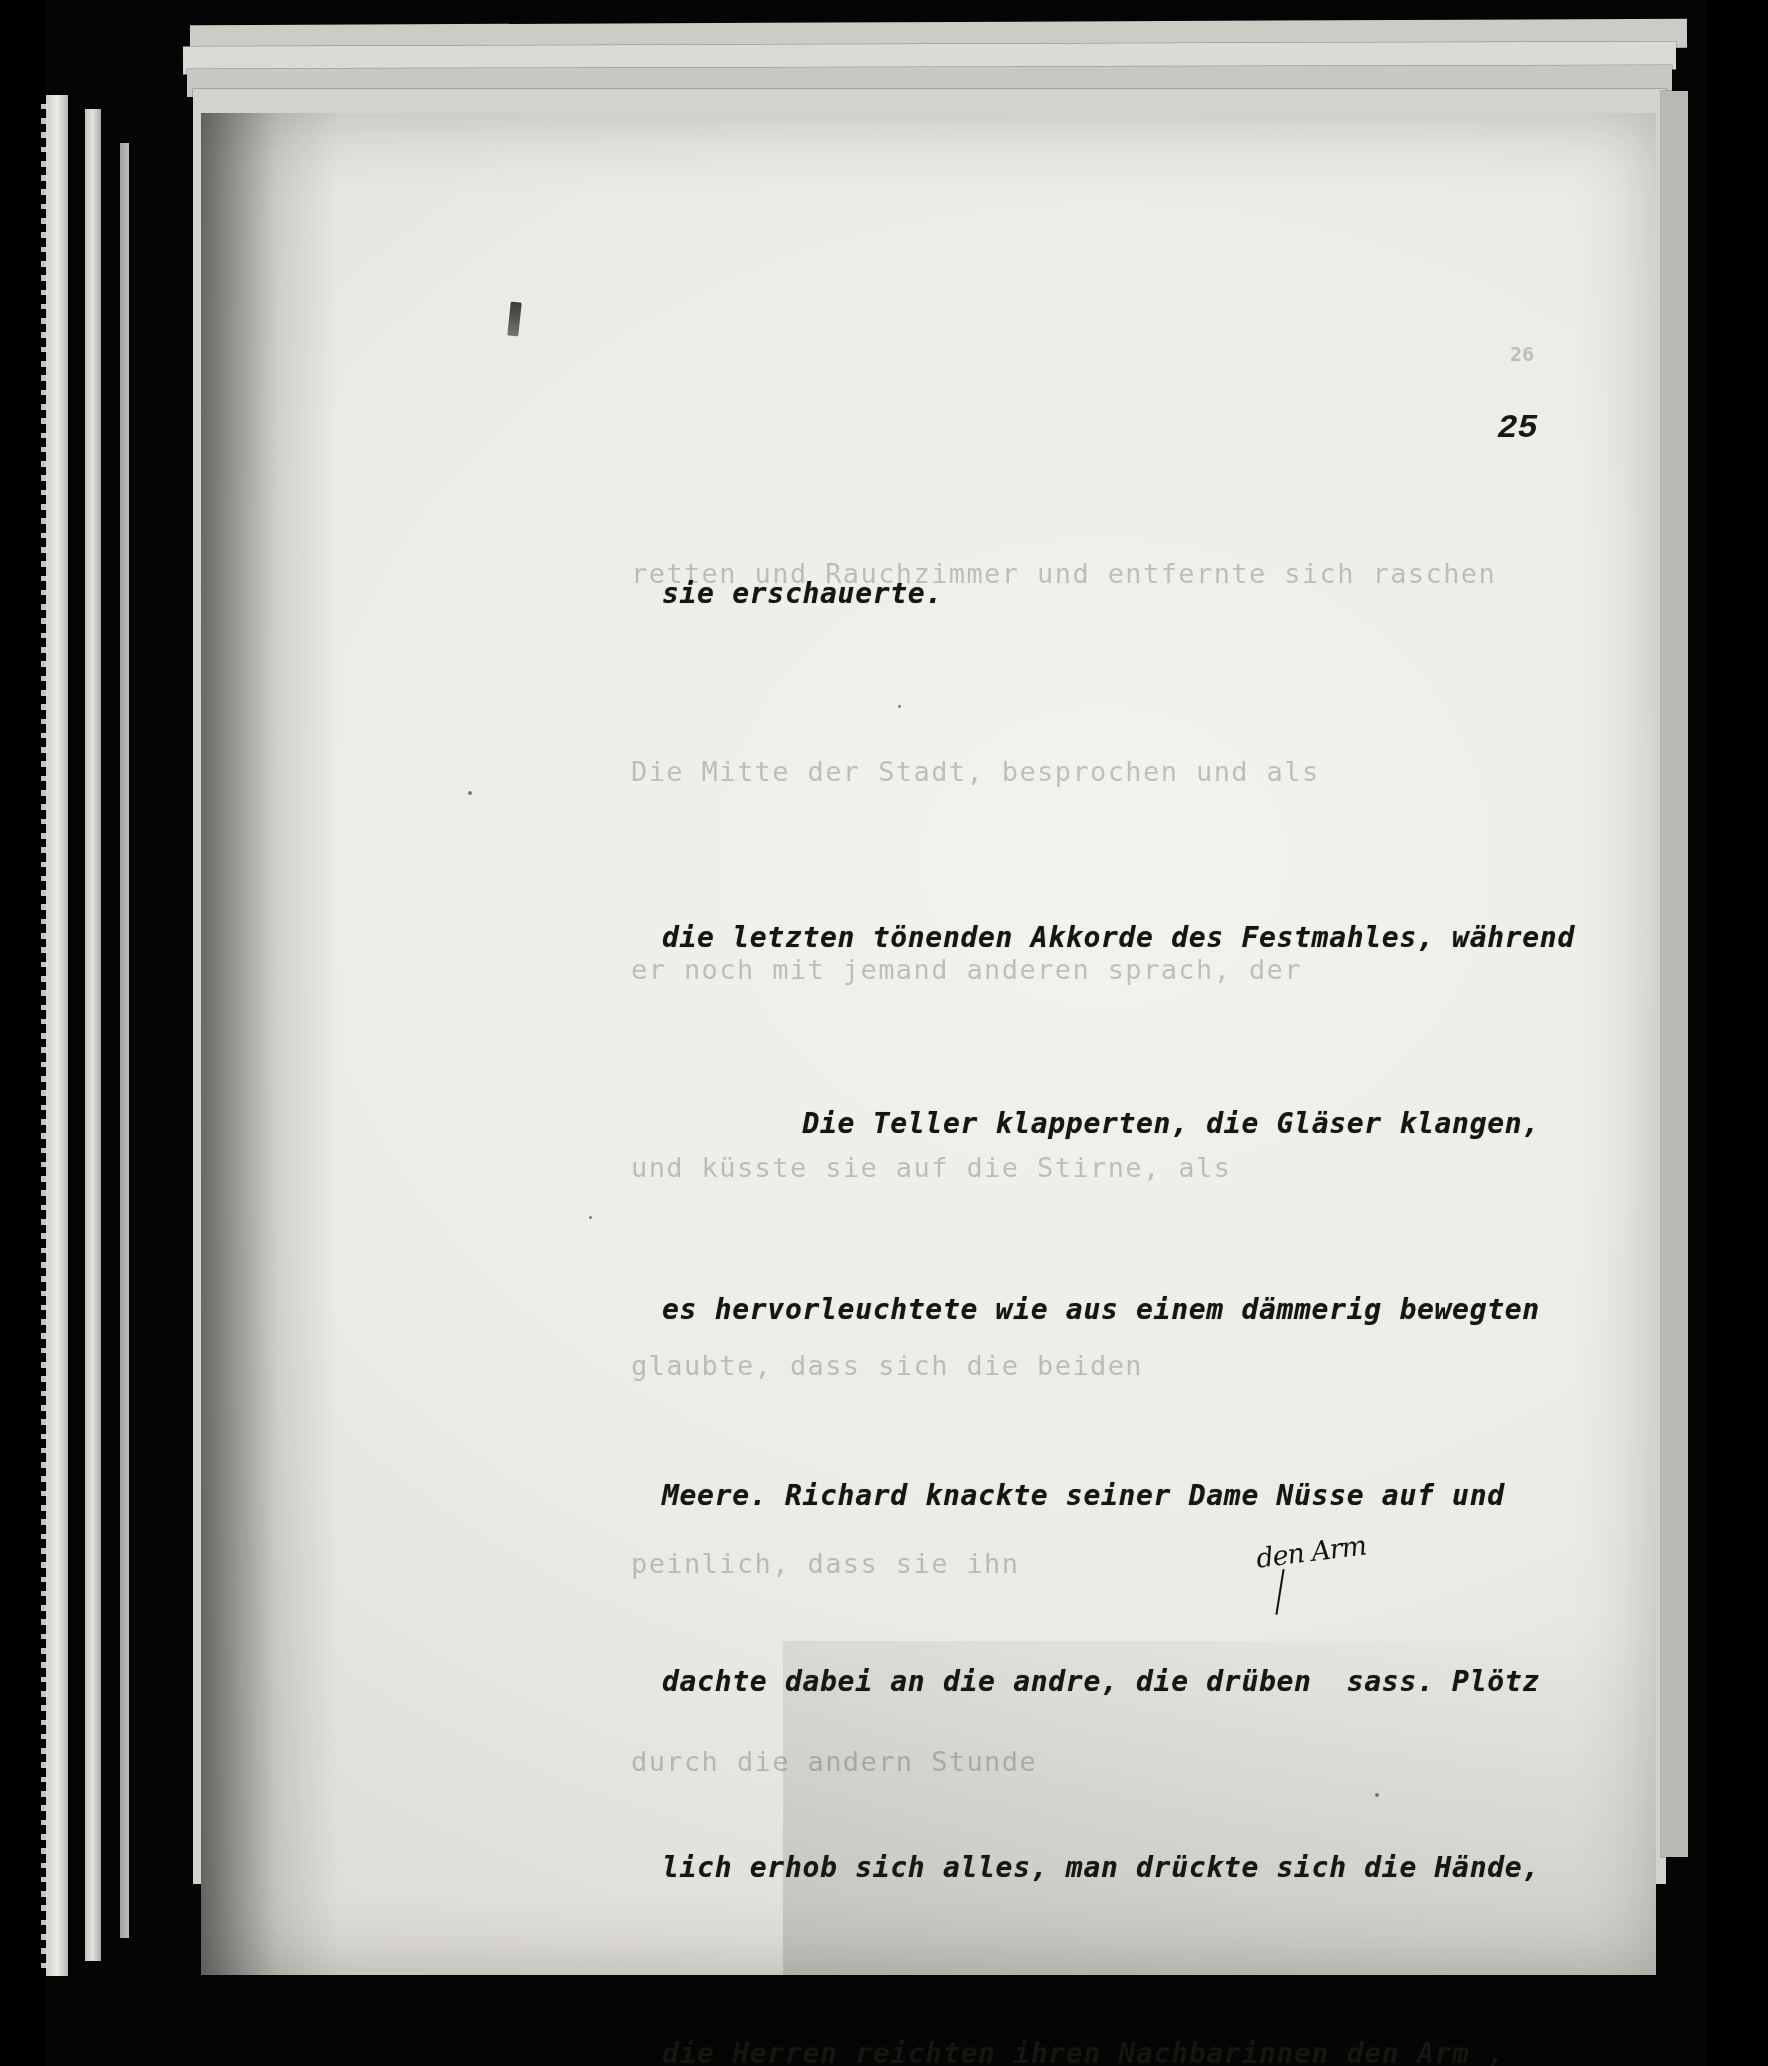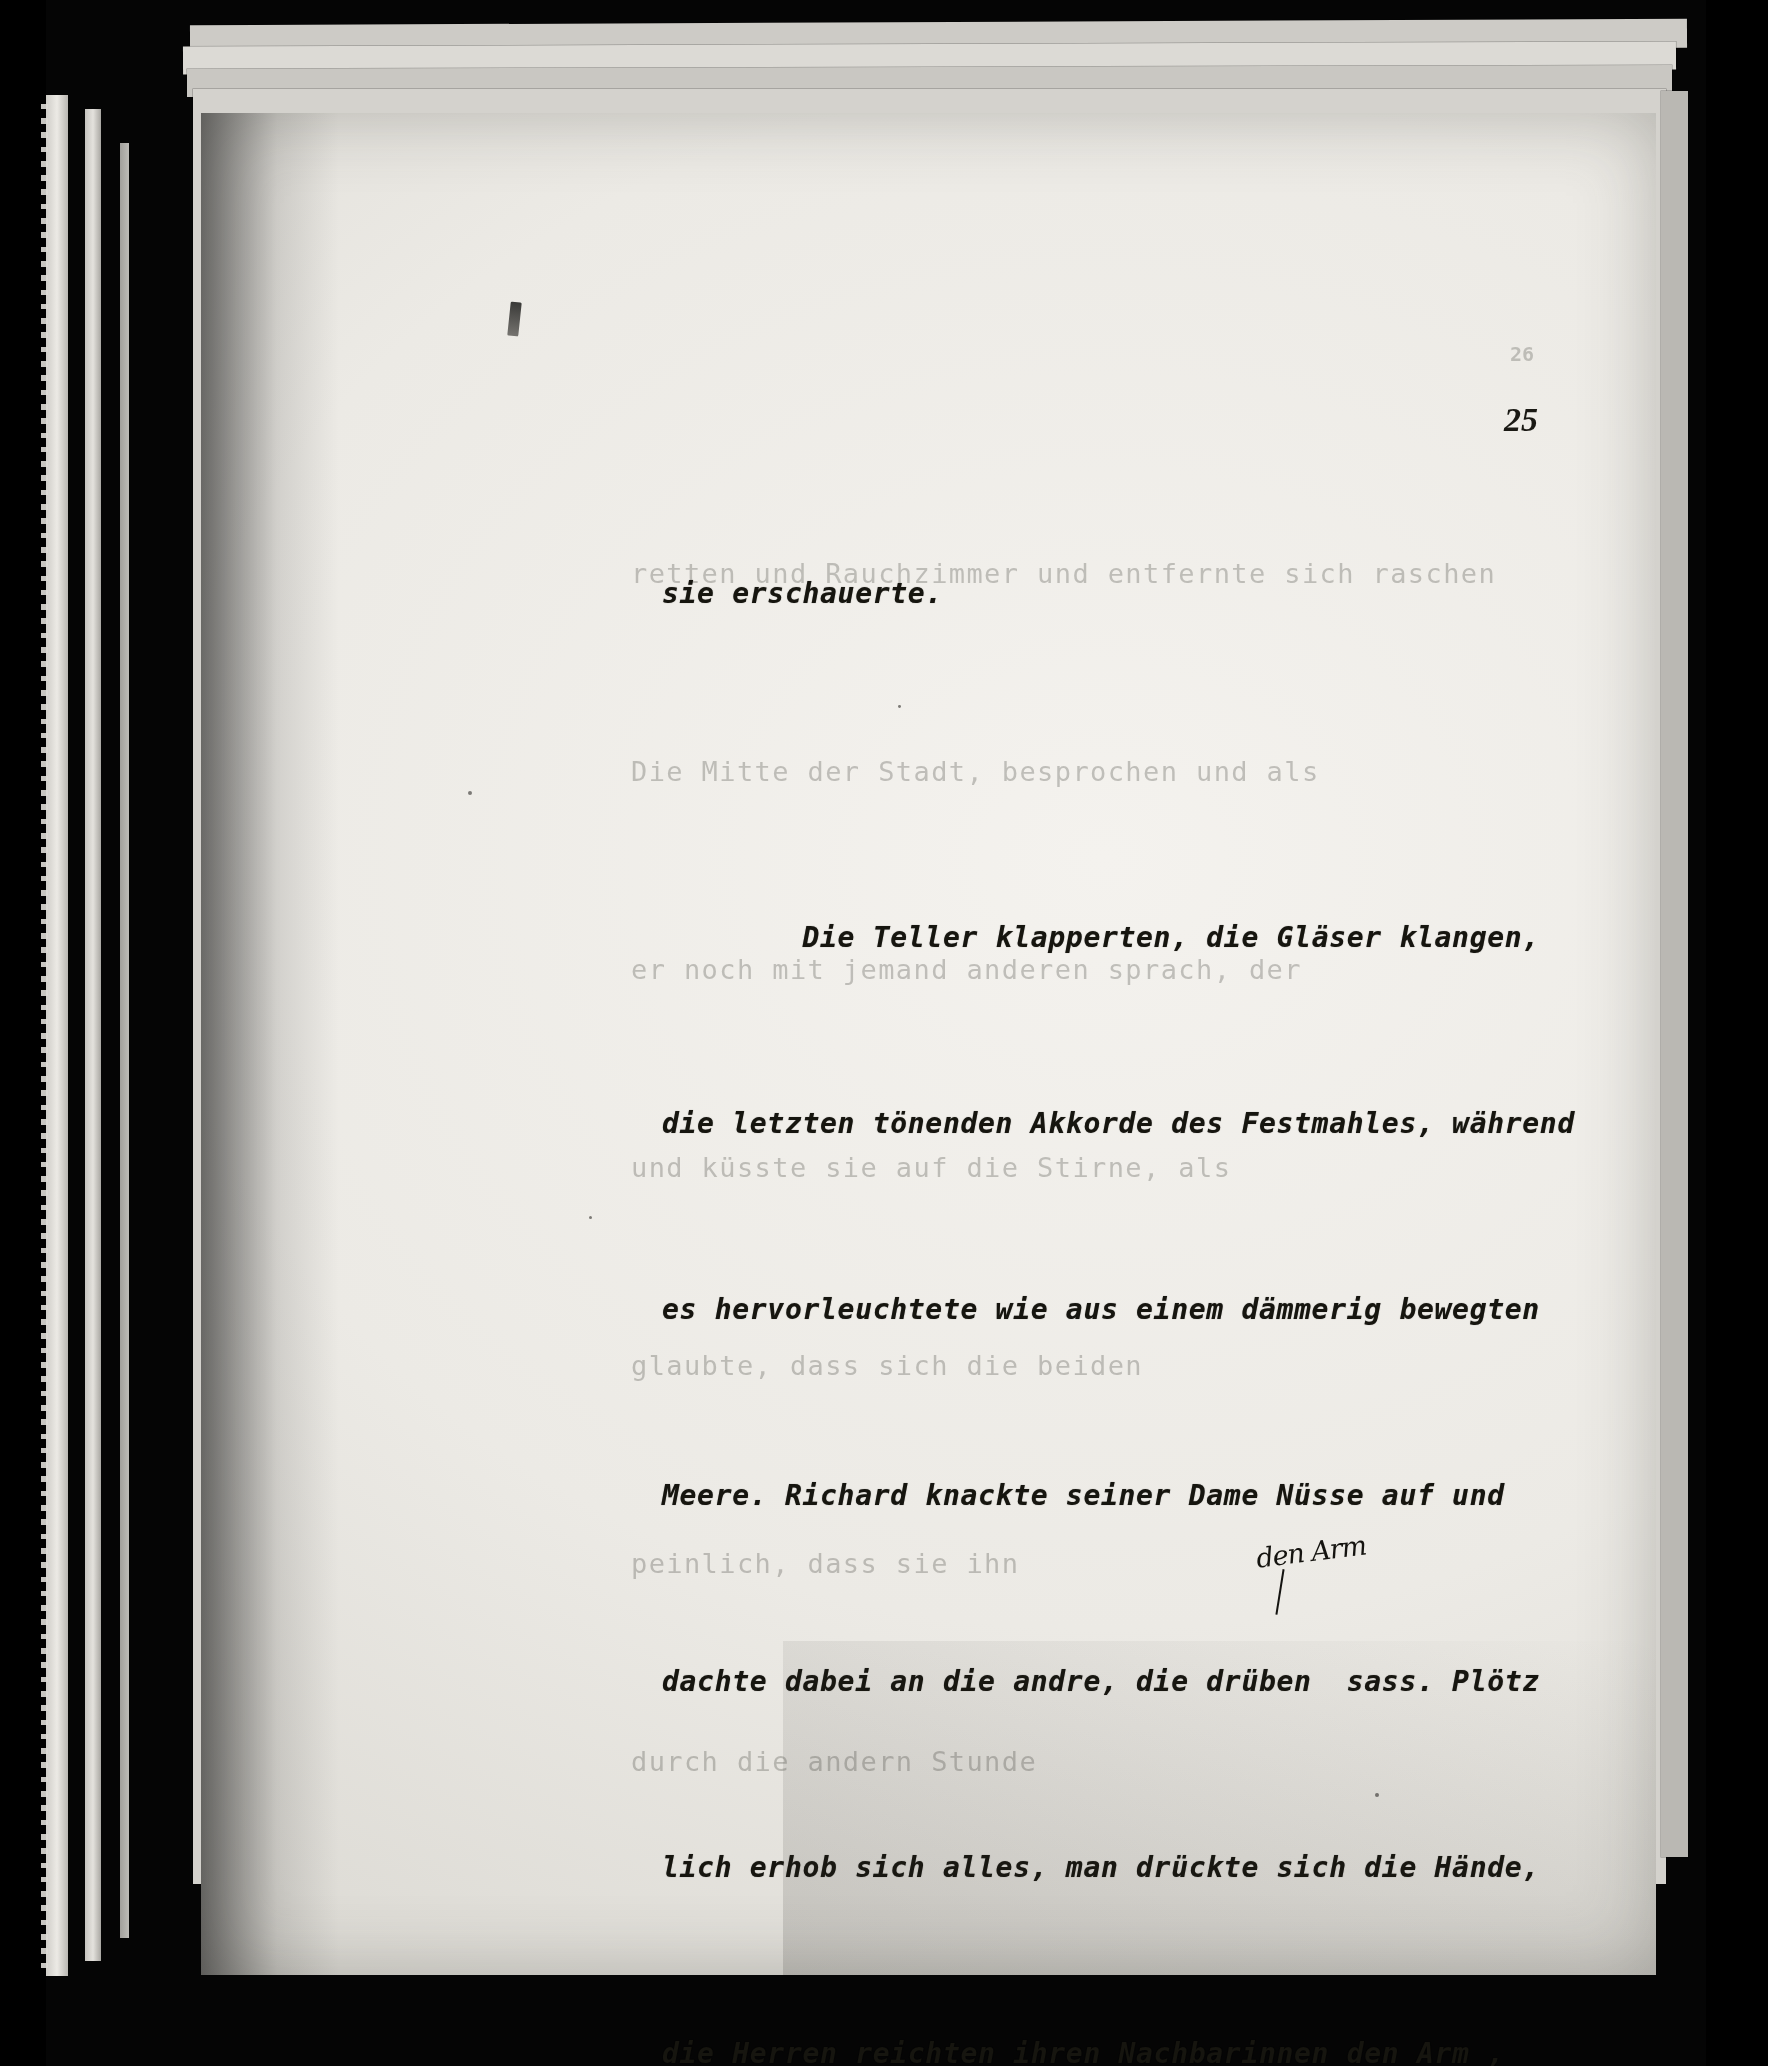--- a/index.html
+++ b/index.html
@@ -118,22 +118,22 @@
     white-space: pre-wrap;
     text-shadow: 0 0 1px rgba(0,0,0,.45);
   }
   .typed p { margin: 12px; }
   .typed .gap { height: 50px; }
 
   
   .folio {
     position: absolute;
     right: 118px;
-    top: 288px;
-    font-family: Liberation Serif, serif;
+    top: 296px;
+    font-family: Liberation Mono, monospace;
     font-style: italic;
     font-weight: 700;
     font-size: 34px;
     color: #1a1914;
   }
   .folio-ghost {
     position: absolute;
     right: 122px;
     top: 229px;
     font-family: "DejaVu Sans Mono", monospace;
@@ -227,22 +227,22 @@
       
       
     </div>
 
     <div class="folio-ghost">26</div>
     <div class="folio">25</div>
 
     <div class="typed">
       <p>sie erschauerte.</p>
       <div class="gap"></div>
+      <p>die letzten tönenden Akkorde des Festmahles, während</p>
       <p>        Die Teller klapperten, die Gläser klangen,</p>
-      <p>die letzten tönenden Akkorde des Festmahles, während</p>
       <p>es hervorleuchtete wie aus einem dämmerig bewegten</p>
       <p>Meere. Richard knackte seiner Dame Nüsse auf und</p>
       <p>dachte dabei an die andre, die drüben  sass. Plötz</p>
       <p>lich erhob sich alles, man drückte sich die Hände,</p>
       <p>die Herren reichten ihren Nachbarinnen den Arm ,</p>
       
       
       
       
       

